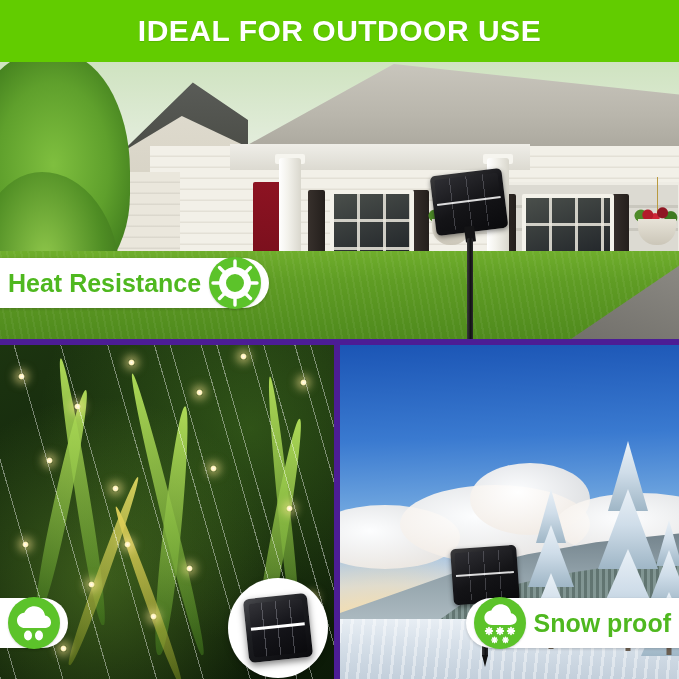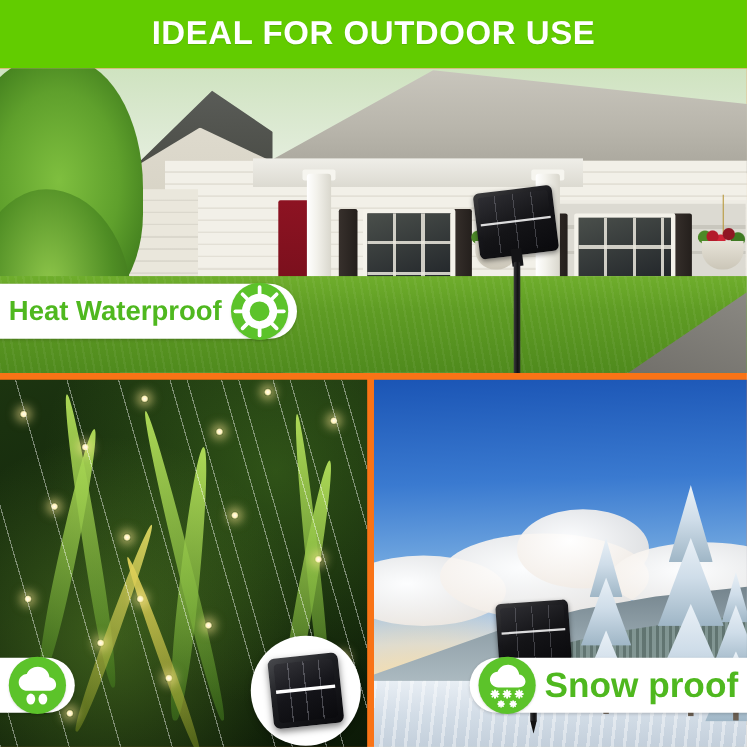--- a/index.html
+++ b/index.html
@@ -1,18 +1,18 @@
 <!DOCTYPE html>
 <html><head>
 <meta charset="utf-8">
 <style>
   html,body{margin:0;padding:0;background:#fff;}
   body{width:679px;height:679px;overflow:hidden;
        font-family:"Liberation Sans","DejaVu Sans",sans-serif;}
-  .page{position:relative;width:679px;height:679px;background:#f97316;overflow:hidden;}
+  .page{position:relative;width:679px;height:679px;background:#4c1d95;overflow:hidden;}
 
   
   .banner{position:absolute;left:0;top:0;width:679px;height:62px;
           background:#62cc00;display:flex;align-items:center;justify-content:center;}
   .banner-title{color:#ffffff;font-size:30px;font-weight:bold;letter-spacing:.5px;
                 text-shadow:0 1px 1px rgba(0,0,0,.12);white-space:nowrap;}
 
   
   .photo{position:absolute;overflow:hidden;}
   .p-top{left:0;top:62px;width:679px;height:277px;}
@@ -175,21 +175,21 @@
          box-shadow:0 1px 3px rgba(0,0,0,.18);}
   .label-text{color:#4fb81f;font-weight:bold;white-space:nowrap;}
   .lbl-heat{left:-16px;top:258px;height:50px;padding:0 8px 0 24px;
             border-radius:0 26px 26px 0;}
   .lbl-heat .label-text{font-size:25px;margin-right:8px;}
   .lbl-water{left:-16px;top:598px;height:50px;padding:0 8px 0 24px;
              border-radius:0 26px 26px 0;}
   .lbl-water .label-text{font-size:25px;margin-right:8px;}
   .lbl-snow{right:-16px;top:598px;height:50px;padding:0 24px 0 8px;
             border-radius:26px 0 0 26px;}
-  .lbl-snow .label-text{font-size:32px;margin-left:8px;}
+  .lbl-snow .label-text{font-size:25px;margin-left:8px;}
 
   .badge{width:52px;height:52px;border-radius:50%;flex:0 0 auto;position:relative;
          background:#5cc32a;box-shadow:0 1px 2px rgba(0,0,0,.15);}
   .badge svg{position:absolute;inset:0;width:52px;height:52px;}
 
   
   .inset{position:absolute;left:228px;top:578px;width:100px;height:100px;
          border-radius:50%;background:#ffffff;box-shadow:0 2px 6px rgba(0,0,0,.25);
          display:flex;align-items:center;justify-content:center;overflow:hidden;}
   .inset-panel{position:relative;width:64px;height:64px;border-radius:6px;
@@ -350,21 +350,21 @@
   </div>
 
   <div class="inset">
     <div class="inset-panel">
       <div class="inset-cells"></div>
       <div class="inset-bus"></div>
     </div>
   </div>
 
   <div class="label lbl-heat">
-    <span class="label-text">Heat Waterproof</span>
+    <span class="label-text">Heat Resistance</span>
     <span class="badge">
       <svg viewBox="0 0 52 52" aria-hidden="true">
         <circle cx="26" cy="26" r="12.5" fill="none" stroke="#ffffff" stroke-width="7"></circle>
         <g stroke="#ffffff" stroke-width="3.4" stroke-linecap="round">
           <line x1="26" y1="4" x2="26" y2="11"></line>
           <line x1="26" y1="41" x2="26" y2="48"></line>
           <line x1="4" y1="26" x2="11" y2="26"></line>
           <line x1="41" y1="26" x2="48" y2="26"></line>
           <line x1="10.5" y1="10.5" x2="15.5" y2="15.5"></line>
           <line x1="36.5" y1="36.5" x2="41.5" y2="41.5"></line>

